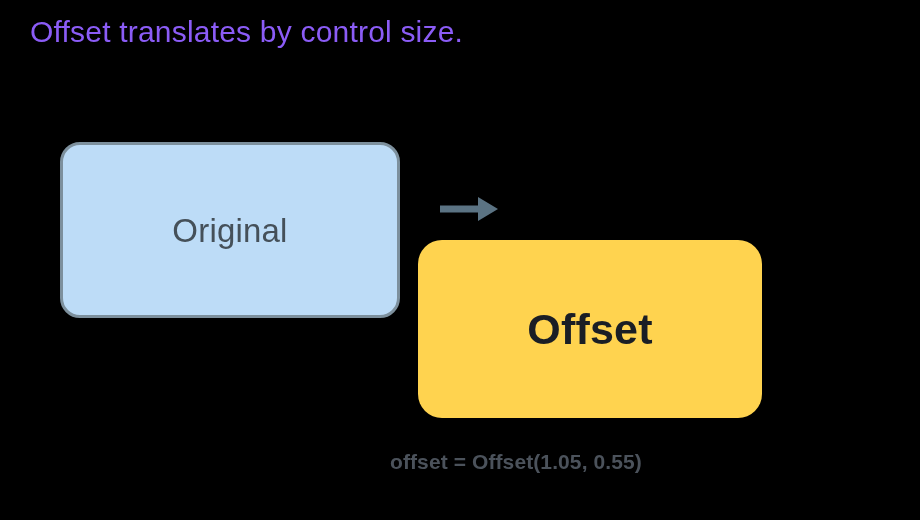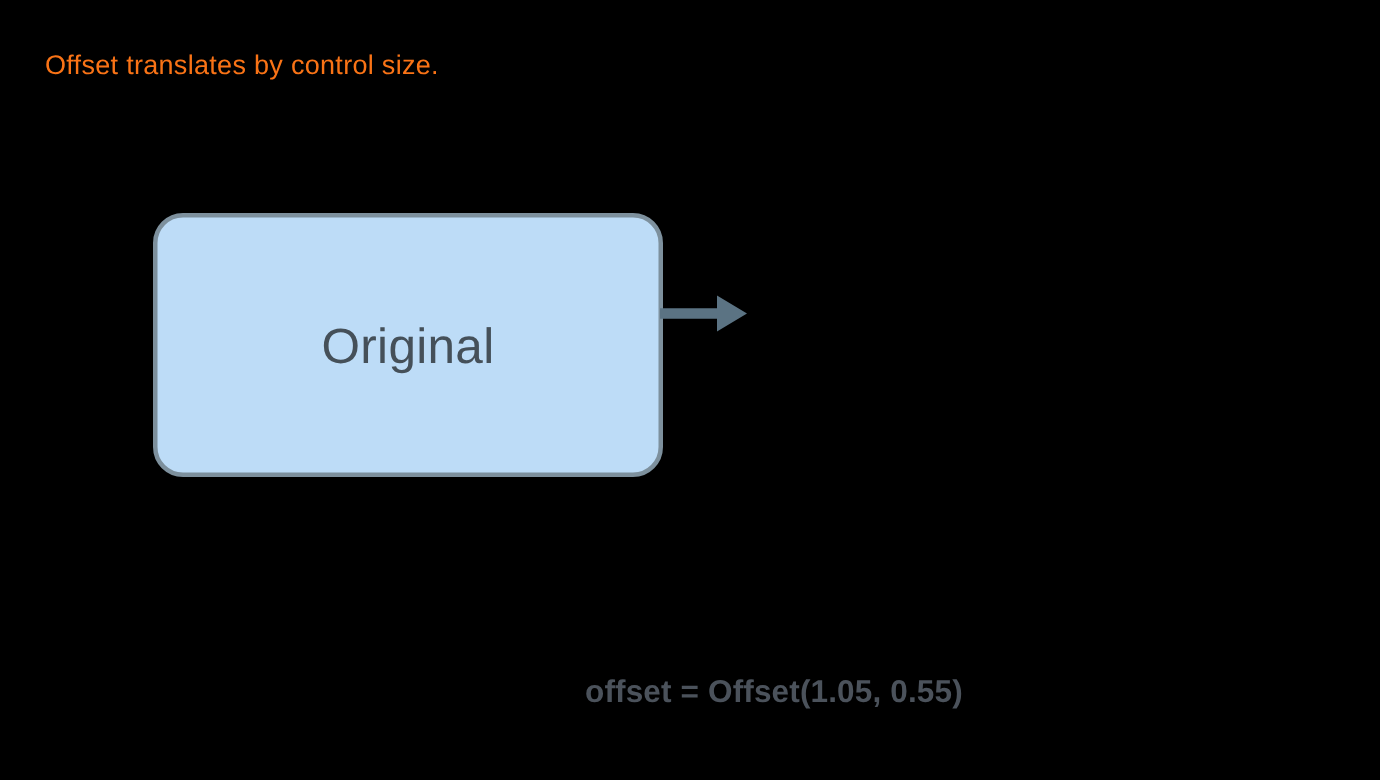--- a/index.html
+++ b/index.html
@@ -21,42 +21,41 @@
     position:relative;
     width:920px;
     height:520px;
     background:#000000;
   }
 
   
   .page-title {
     position:absolute;
     left:30px;
-    top:33px;
-    font-size:18px;
+    top:15px;
+    font-size:30px;
     font-weight:400;
     letter-spacing:0.2px;
-    color:#f97316;
+    color:#8b5cf6;
     white-space:nowrap;
   }
 
   
   .control-original {
     position:absolute;
     left:60px;
     top:142px;
     width:340px;
     height:176px;
     background:#bddcf7;
     border:3px solid #7d909d;
     border-radius:20px;
     display:flex;
     align-items:center;
     justify-content:center;
-    margin-left:42px;
   }
   .control-original .control-label {
     font-size:33px;
     font-weight:400;
     color:#455059;
     letter-spacing:0.2px;
     line-height:1;
   }
 
   
@@ -113,16 +112,19 @@
   <div class="control-original">
     <span class="control-label">Original</span>
   </div>
 
   <div class="translation-arrow">
     <svg width="64" height="30" viewBox="0 0 64 30" xmlns="http://www.w3.org/2000/svg">
       <path d="M2 11.5 H40 V3 L60 15 L40 27 V18.5 H2 Z" fill="#5b7383"></path>
     </svg>
   </div>
 
+  <div class="control-offset">
+    <span class="control-label">Offset</span>
+  </div>
 
   <div class="formula-caption">offset = Offset(1.05, 0.55)</div>
 
 </div>
 
 </body></html>

